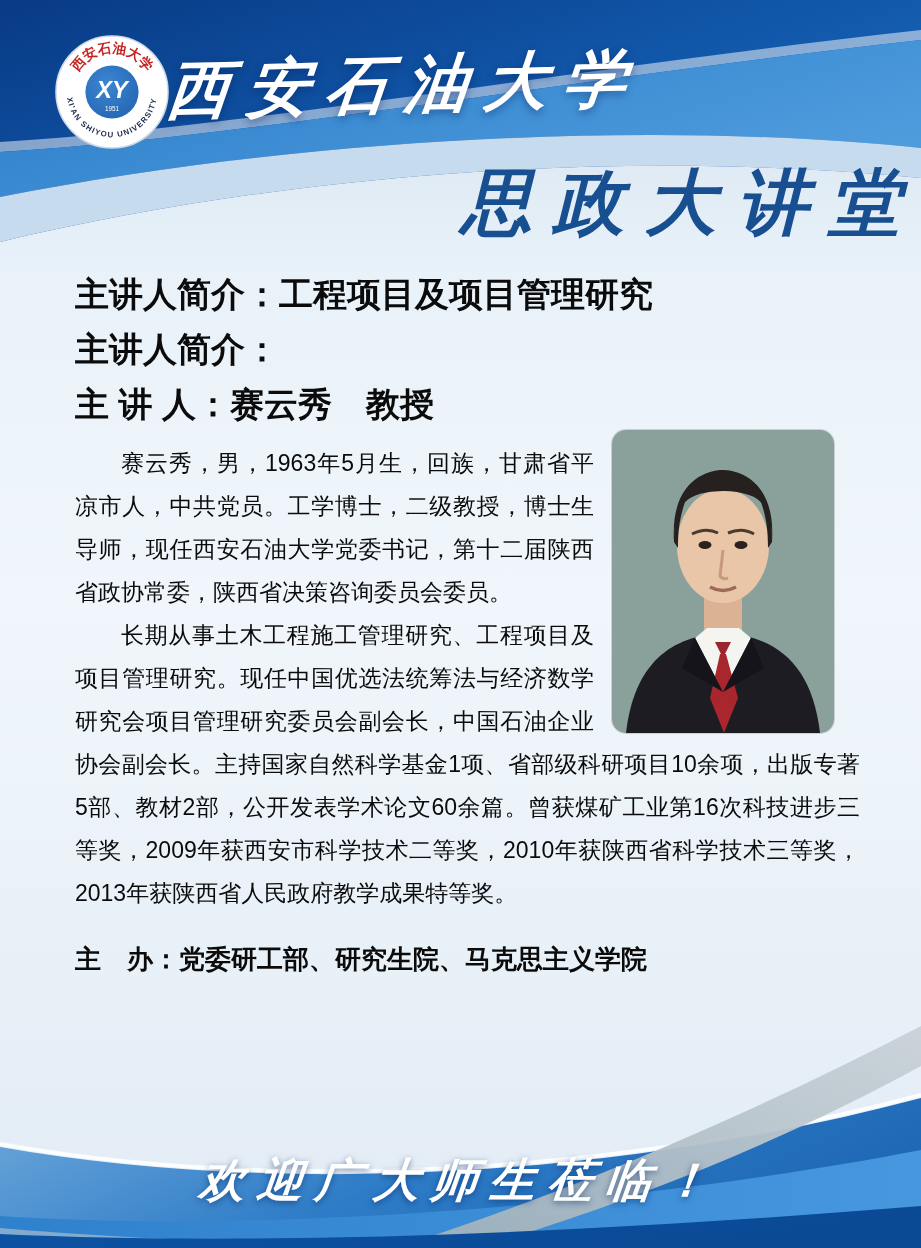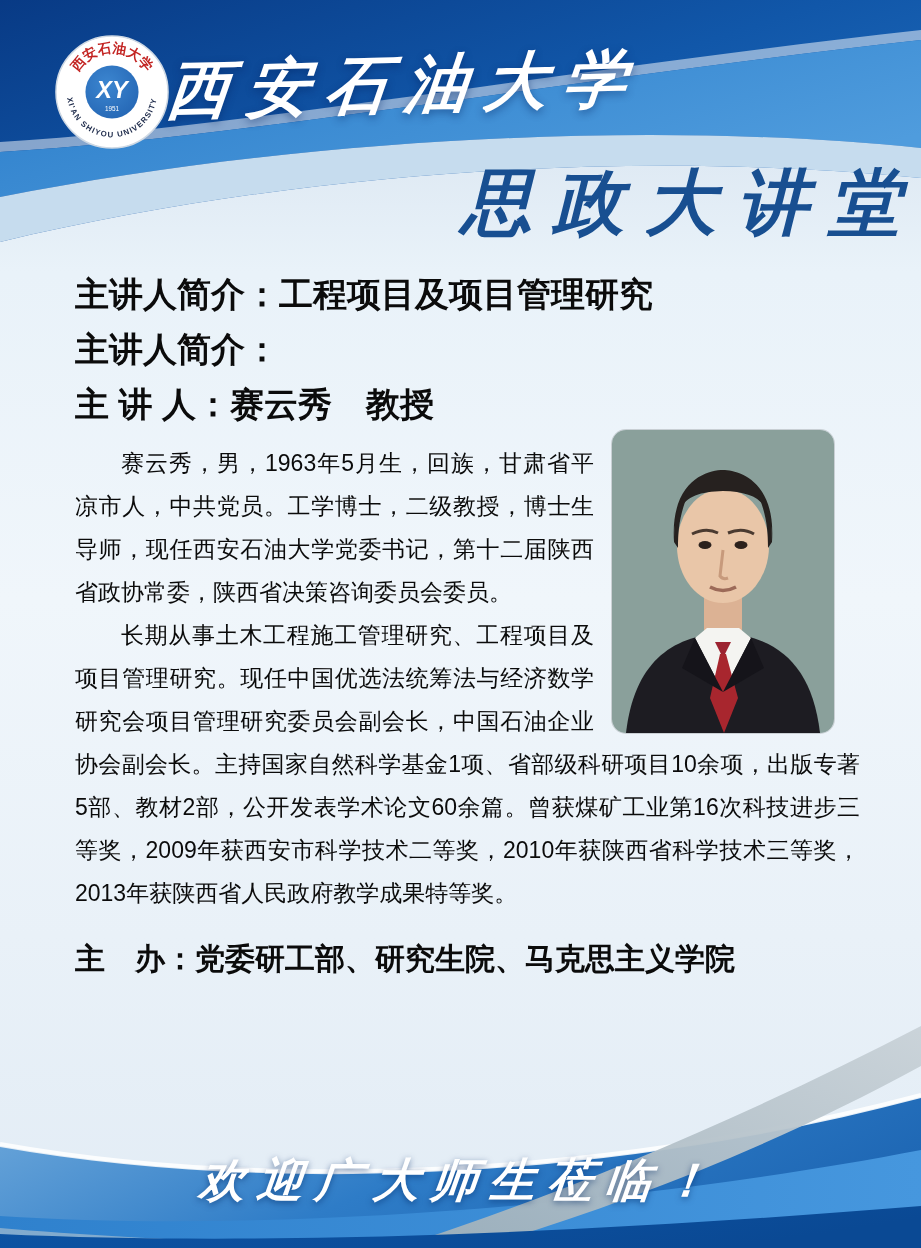--- a/index.html
+++ b/index.html
@@ -26,21 +26,21 @@
   .content{position:absolute;left:75px;right:61px;top:272px;z-index:2;color:#0b0b0b;}
   .t-line{margin:5px 0 21px 0;font-size:34px;font-weight:bold;line-height:34px;white-space:nowrap;}
   .t-line .gap{display:inline-block;width:1em;}
   .bio{margin-top:14px;}
   .bio p{margin:0;font-size:23px;line-height:43px;text-align:justify;text-indent:2em;}
   .photo-frame{
     float:right;width:222px;height:303px;margin:-12px 26px 6px 18px;
     border-radius:14px;overflow:hidden;box-shadow:0 0 0 1px rgba(0,0,0,.15);
   }
   .details{margin-top:21px;}
-  .d-line{margin:0;font-size:30px;font-weight:bold;line-height:46px;white-space:nowrap;}
+  .d-line{margin:0;font-size:26px;font-weight:bold;line-height:46px;white-space:nowrap;}
   .welcome{
     position:absolute;left:0;right:0;top:1150px;z-index:4;text-align:center;
     font-size:46px;font-weight:bold;font-style:italic;color:#ffffff;
     letter-spacing:12px;transform:skewX(-6deg);
     text-shadow:0 2px 6px rgba(0,40,100,.55);white-space:nowrap;
   }
 </style>
 </head>
 <body>
 

